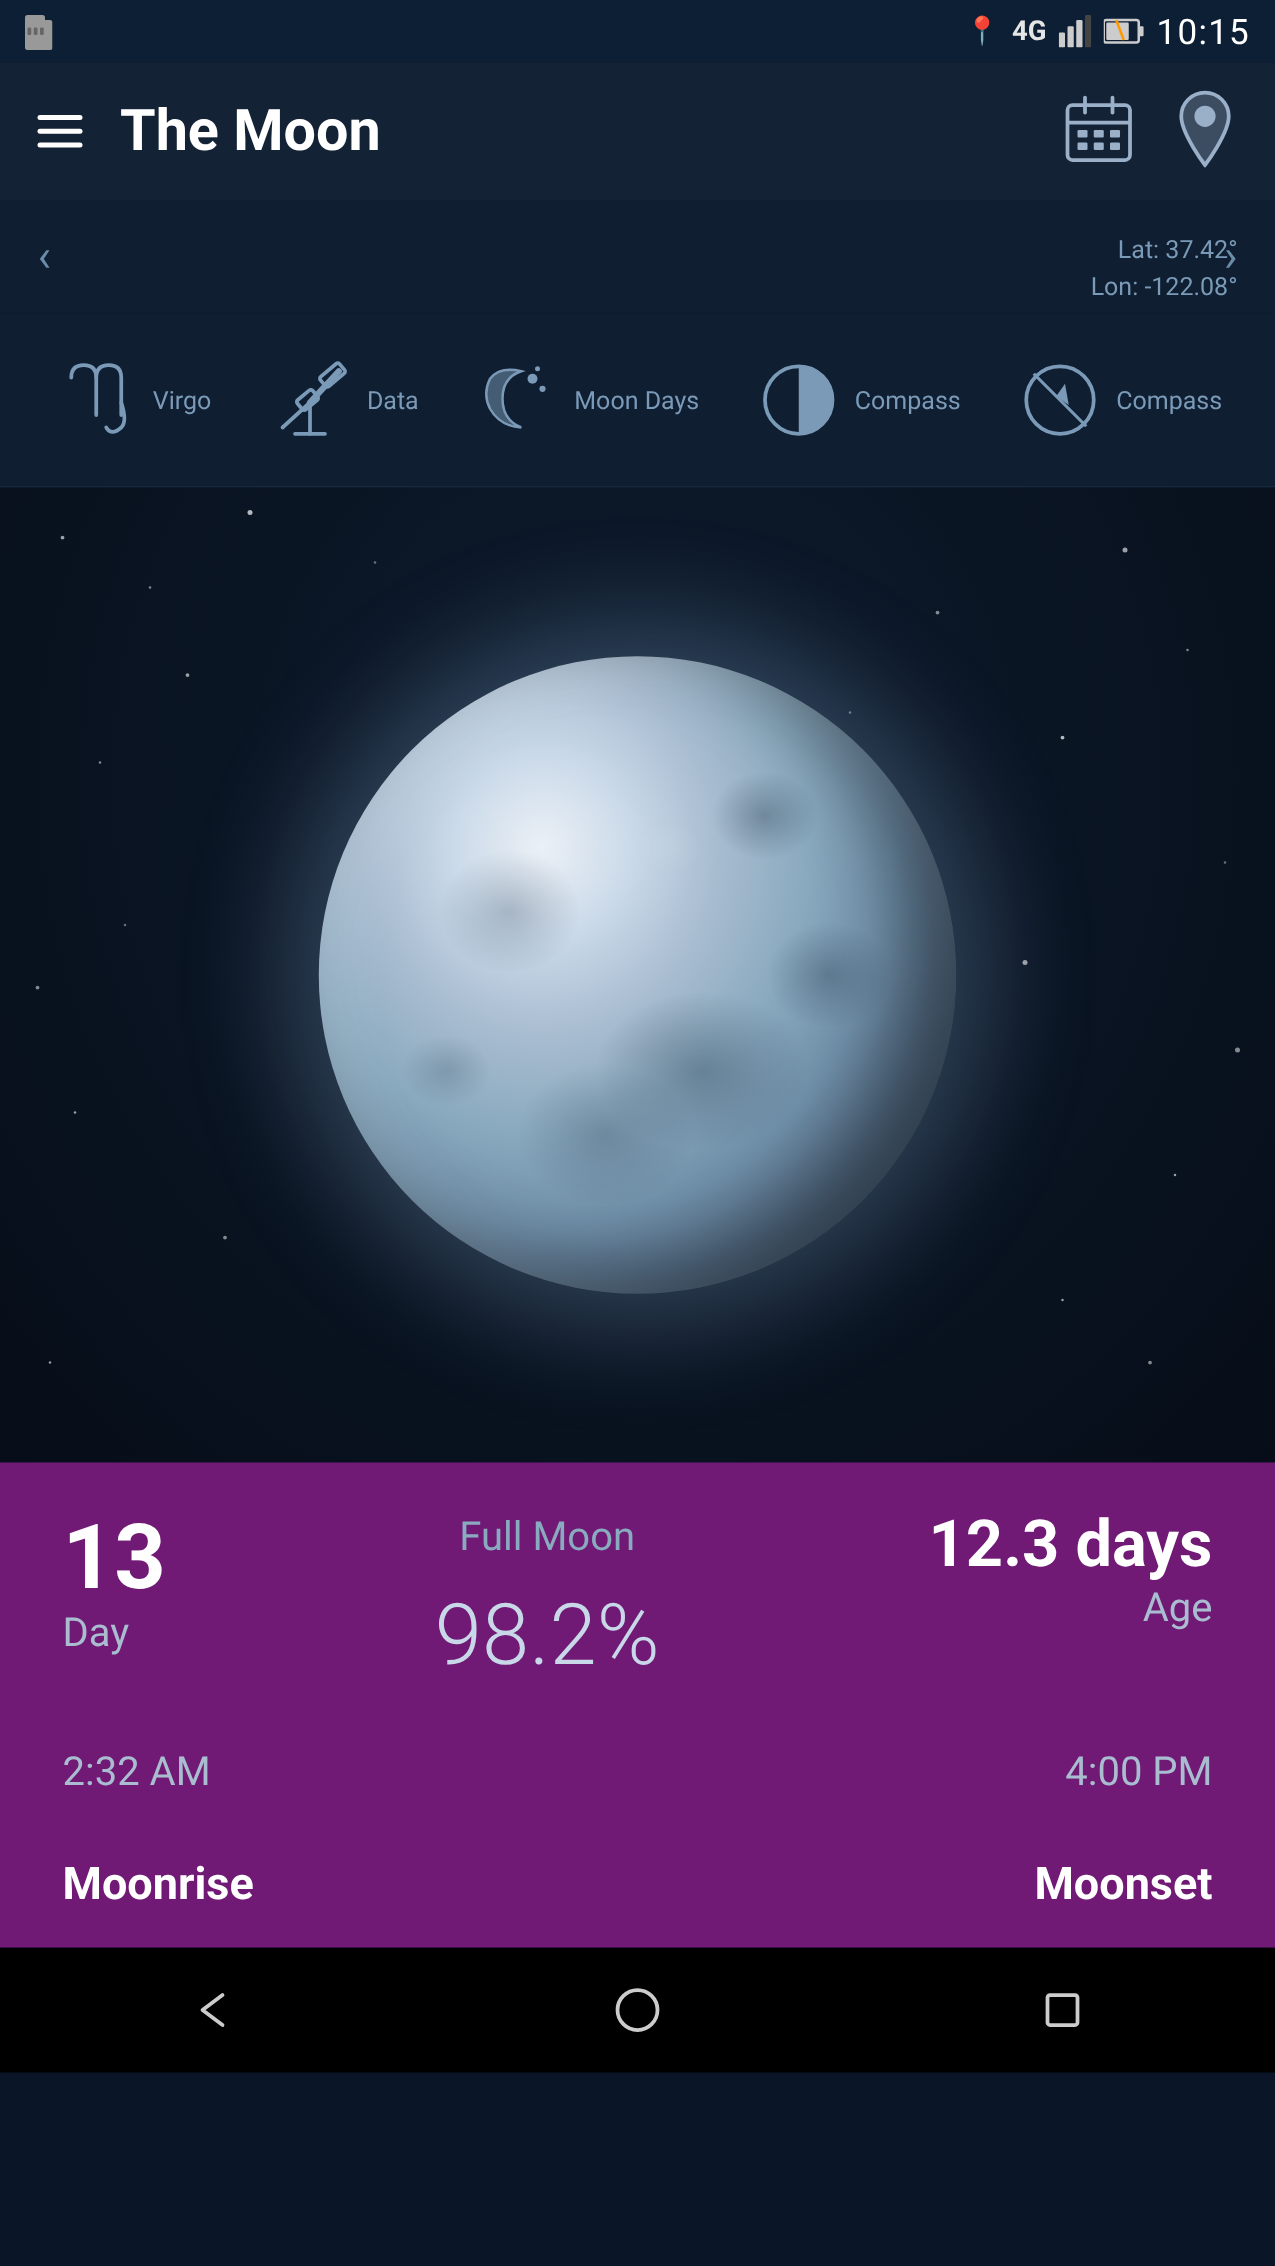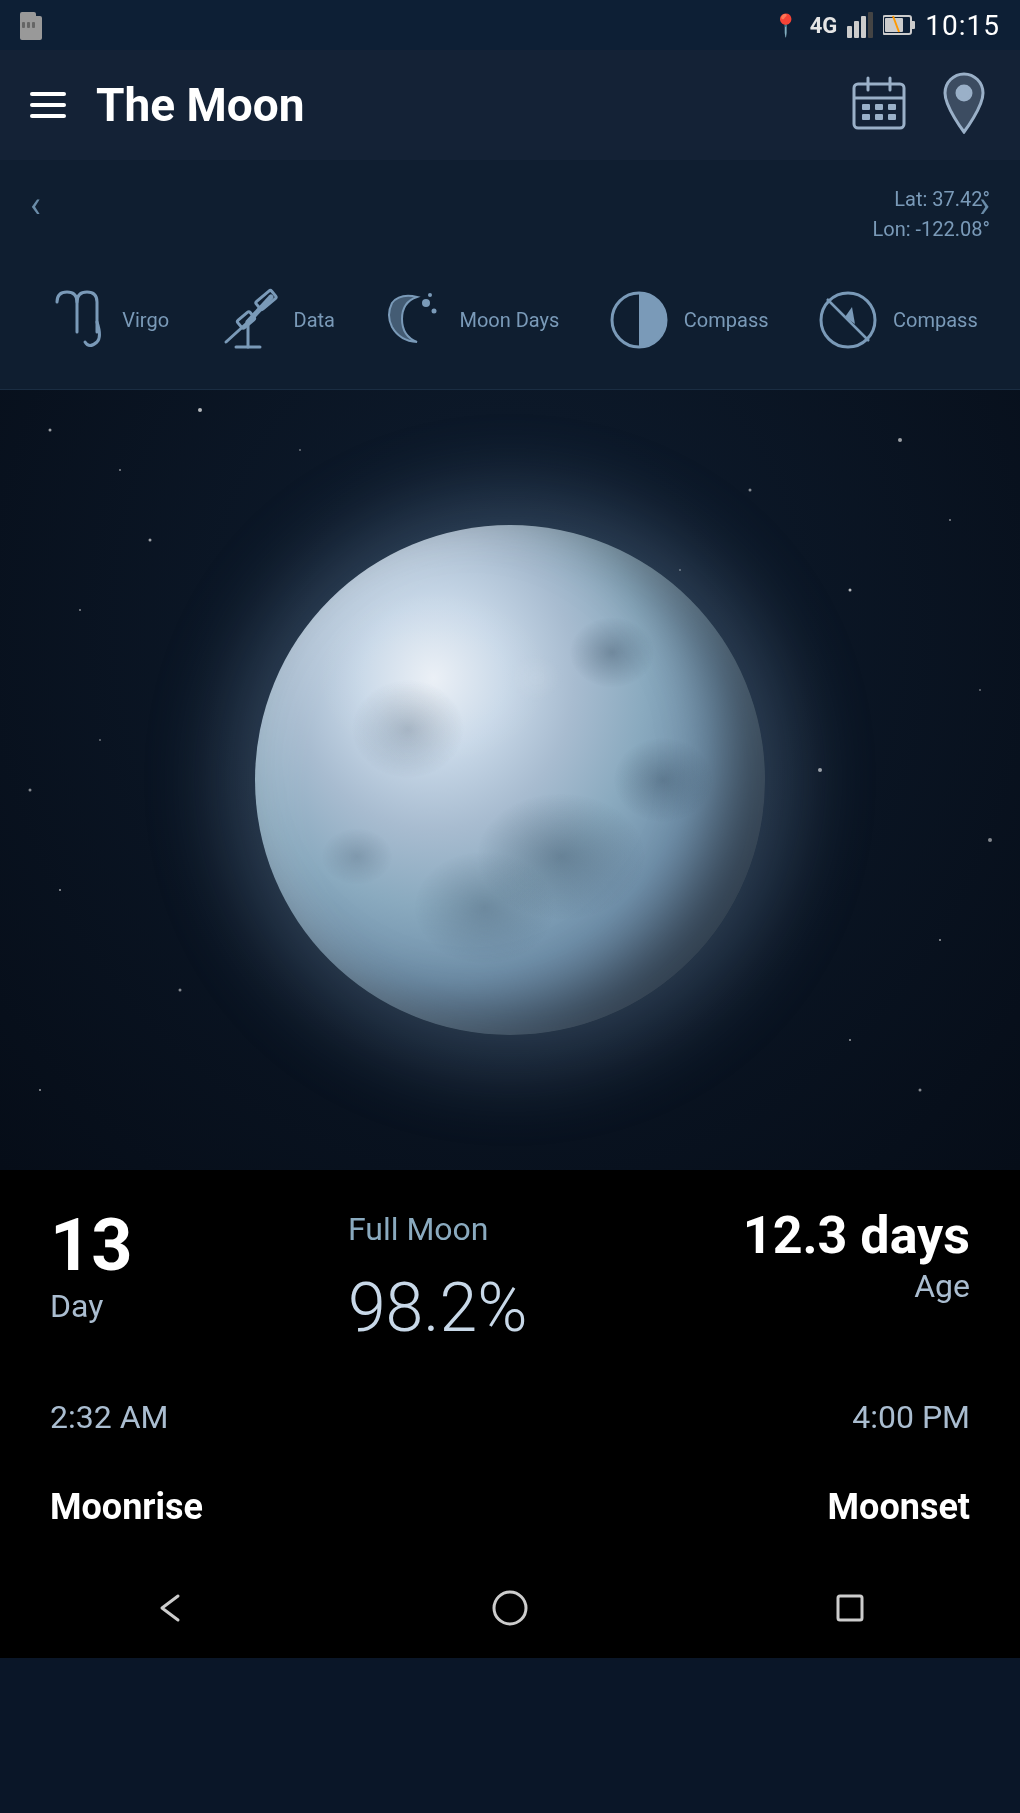--- a/index.html
+++ b/index.html
@@ -212,36 +212,36 @@
       width: 100%;
       height: 100%;
       border-radius: 50%;
       background: radial-gradient(ellipse 200px 150px at 35% 30%, rgba(255,255,255,0.12) 0%, transparent 60%);
     }
 
     
     .info-area {
       width: 100%;
       flex: 1;
-      background: #000000;
+      background: #701a75;
       padding: 40px 50px 30px;
       position: relative;
     }
 
     .info-row-1 {
       display: flex;
       justify-content: space-between;
       align-items: flex-start;
       margin-bottom: 20px;
     }
 
     .info-col {
       display: flex;
       flex-direction: column;
-      align-items: flex-start;
+      align-items: center;
     }
 
     .info-col-left {
       align-items: flex-start;
     }
     .info-col-right {
       align-items: flex-end;
     }
 
     .big-number {

